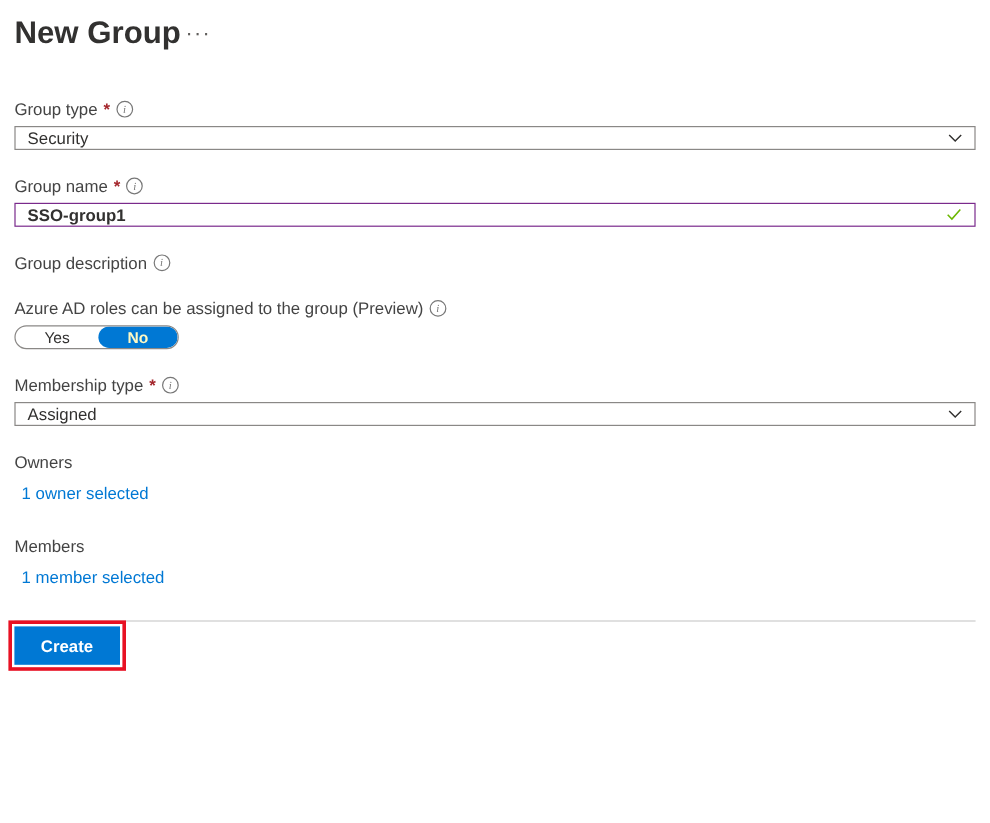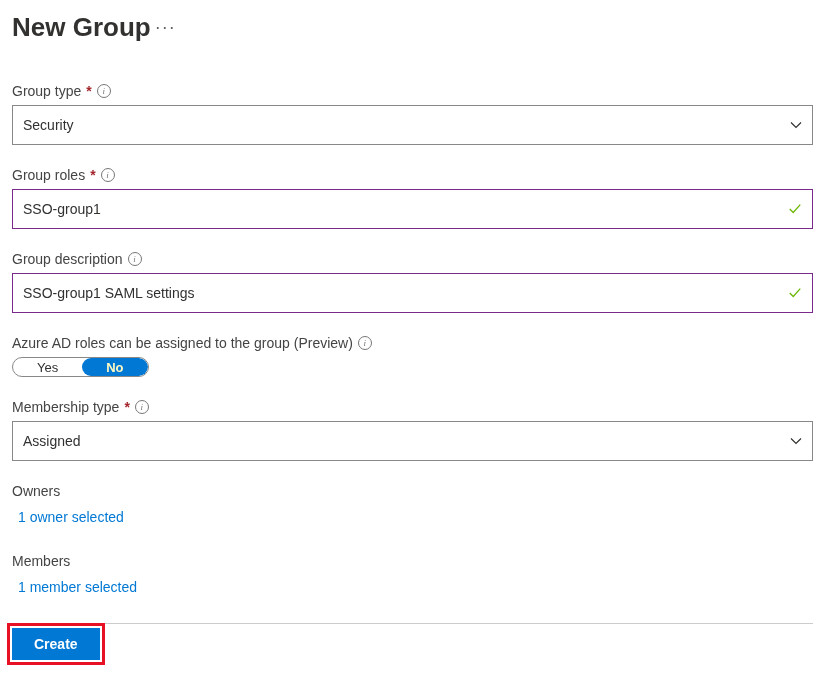--- a/index.html
+++ b/index.html
@@ -56,37 +56,38 @@
       border: 1px solid #777;
       border-radius: 50%;
       font-size: 9px;
       color: #777;
       font-style: italic;
       font-family: Georgia, serif;
       cursor: pointer;
     }
     .select-input, .text-input {
       width: 100%;
-      height: 40px;
+      height: 20px;
       border: 1px solid #8a8886;
       padding: 0 10px;
       font-size: 14px;
       font-family: inherit;
       background: #fff;
       position: relative;
       display: flex;
       align-items: center;
       justify-content: space-between;
       cursor: pointer;
     }
     .text-input {
       cursor: text;
     }
     .text-input.validated {
       border: 1px solid #7a2a8c;
+      font-weight: bold;
     }
     .chevron {
       width: 12px;
       height: 12px;
     }
     .check-icon {
       width: 14px;
       height: 14px;
       flex-shrink: 0;
     }
@@ -169,43 +170,37 @@
   <div class="select-input">
     <span class="input-value">Security</span>
     <svg class="chevron" viewBox="0 0 12 12">
         <path d="M1 3.5 L6 8.5 L11 3.5" stroke="#323130" stroke-width="1.2" fill="none"></path>
       </svg>
   </div>
 </div>
 
 <div class="field">
   <div class="field-label">
-    <span>Group roles</span>
+    <span>Group name</span>
     <span class="required">*</span>
     <span class="info-icon">i</span>
   </div>
   <div class="text-input validated">
     <span class="input-value">SSO-group1</span>
     <svg class="check-icon" viewBox="0 0 16 16">
         <path d="M2 8 L6 12 L14 3" stroke="#6bb700" stroke-width="1.5" fill="none"></path>
       </svg>
   </div>
 </div>
 
 <div class="field">
   <div class="field-label">
     <span>Group description</span>
     <span class="info-icon">i</span>
   </div>
-  <div class="text-input validated">
-    <span class="input-value">SSO-group1 SAML settings</span>
-    <svg class="check-icon" viewBox="0 0 16 16">
-        <path d="M2 8 L6 12 L14 3" stroke="#6bb700" stroke-width="1.5" fill="none"></path>
-      </svg>
-  </div>
 </div>
 
 <div class="field">
   <div class="field-label">
     <span>Azure AD roles can be assigned to the group (Preview)</span>
     <span class="info-icon">i</span>
   </div>
   <div class="toggle-group">
     <button class="toggle-option">Yes</button>
     <button class="toggle-option active">No</button>

